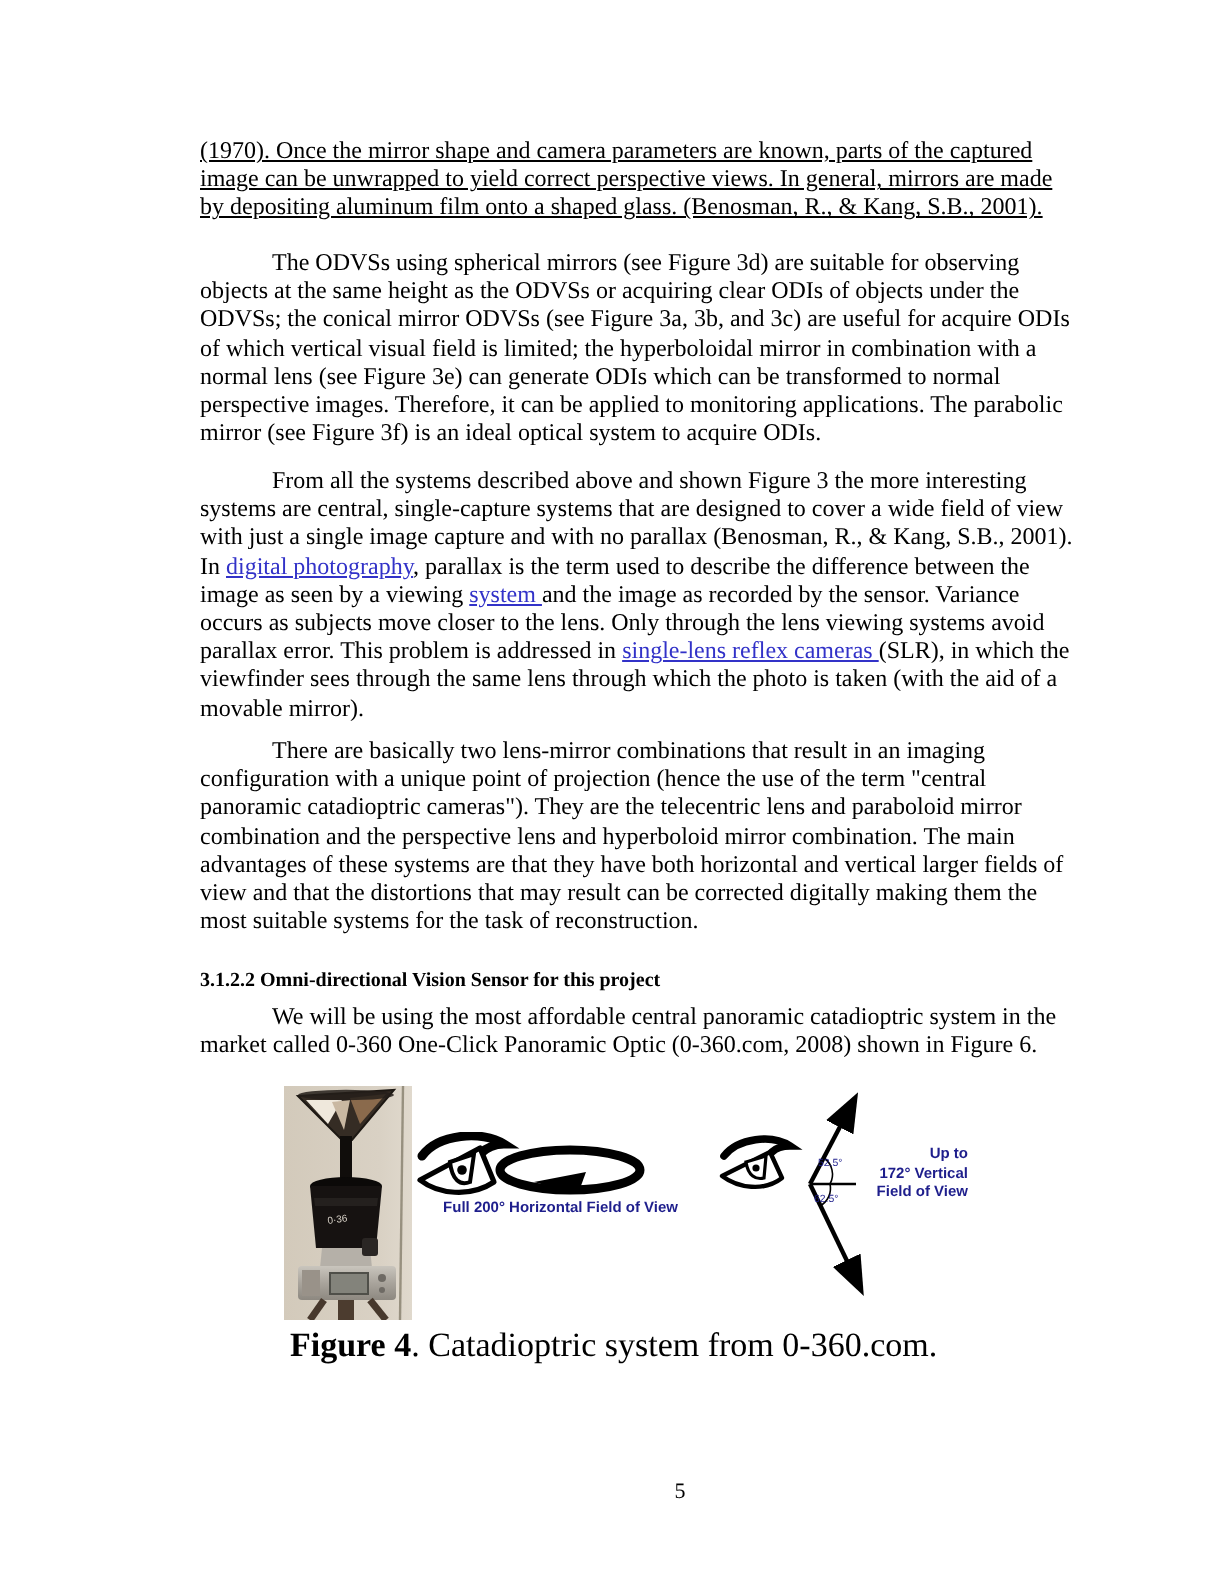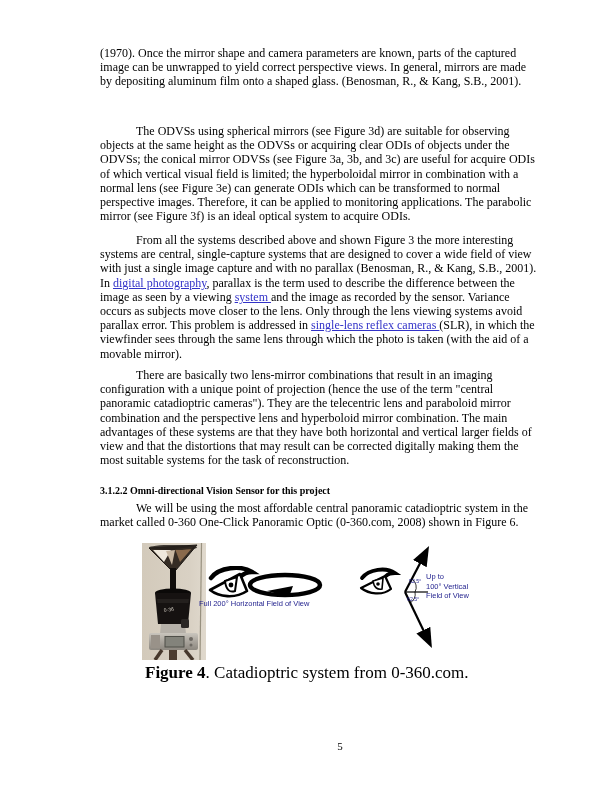--- a/index.html
+++ b/index.html
@@ -27,42 +27,42 @@
     font-size:10px;
     font-weight:bold;
     line-height:16px;
   }
   .fig-label{
     position:absolute;
     font-family:"Liberation Sans", sans-serif;
     color:#1e1e8c;
     font-size:7.5px;
     line-height:9.6px;
-    font-weight:normal;
-    text-align:left;
+    font-weight:bold;
+    text-align:right;
   }
   .caption{
     position:absolute;
     left:145px;top:663px;
     font-size:17px;
   }
   .caption b{font-weight:bold;}
   .page-number{
     position:absolute;
     left:330px;top:740px;width:20px;
     font-size:11px;text-align:center;
   }
   svg{position:absolute;display:block;}
 </style>
 </head>
 <body>
 
 <div class="page">
 
-  <div class="body-text" style="top:46px;">(1970). Once the mirror shape and camera parameters are known, parts of the captured image can be unwrapped to yield correct perspective views. In general, mirrors are made by depositing aluminum film onto a shaped glass. (Benosman, R., &amp; Kang, S.B., 2001).</div>
+  <div class="body-text" style="top:68px;text-decoration:underline;">(1970). Once the mirror shape and camera parameters are known, parts of the captured image can be unwrapped to yield correct perspective views. In general, mirrors are made by depositing aluminum film onto a shaped glass. (Benosman, R., &amp; Kang, S.B., 2001).</div>
 
   <div class="body-text indent" style="top:124px;">The ODVSs using spherical mirrors (see Figure 3d) are suitable for observing objects at the same height as the ODVSs or acquiring clear ODIs of objects under the ODVSs; the conical mirror ODVSs (see Figure 3a, 3b, and 3c) are useful for acquire ODIs of which vertical visual field is limited; the hyperboloidal mirror in combination with a normal lens (see Figure 3e) can generate ODIs which can be transformed to normal perspective images. Therefore, it can be applied to monitoring applications. The parabolic mirror (see Figure 3f) is an ideal optical system to acquire ODIs.</div>
 
   <div class="body-text indent" style="top:233px;"><span>From all the systems described above and shown Figure 3 the more interesting systems are central, single-capture systems that are designed to cover a wide field of view with just a single image capture and with no parallax (Benosman, R., &amp; Kang, S.B., 2001). In </span><span class="doc-link">digital photography</span><span>, parallax is the term used to describe the difference between the image as seen by a viewing </span><span class="doc-link">system </span><span>and the image as recorded by the sensor. Variance occurs as subjects move closer to the lens. Only through the lens viewing systems avoid parallax error. This problem is addressed in </span><span class="doc-link">single-lens reflex cameras </span><span>(SLR), in which the viewfinder sees through the same lens through which the photo is taken (with the aid of a movable mirror).</span></div>
 
   <div class="body-text indent" style="top:368px;">There are basically two lens-mirror combinations that result in an imaging configuration with a unique point of projection (hence the use of the term "central panoramic catadioptric cameras"). They are the telecentric lens and paraboloid mirror combination and the perspective lens and hyperboloid mirror combination. The main advantages of these systems are that they have both horizontal and vertical larger fields of view and that the distortions that may result can be corrected digitally making them the most suitable systems for the task of reconstruction.</div>
 
   <div class="section-heading" style="top:483px;">3.1.2.2 Omni-directional Vision Sensor for this project</div>
 
   <div class="body-text indent" style="top:501px;">We will be using the most affordable central panoramic catadioptric system in the market called 0-360 One-Click Panoramic Optic (0-360.com, 2008) shown in Figure 6.</div>
@@ -145,21 +145,21 @@
 
     <path d="M56,34 A10,10 0 0 1 59,47" fill="none" stroke="#000" stroke-width="0.8"></path>
     <path d="M59,47 A10,10 0 0 1 54,58" fill="none" stroke="#000" stroke-width="0.8"></path>
 
     <text x="53" y="38" font-size="5.2" fill="#1e1e8c" font-family="Liberation Sans, sans-serif">52.5°</text>
     <text x="51" y="56" font-size="5.2" fill="#1e1e8c" font-family="Liberation Sans, sans-serif">62.5°</text>
   </svg>
 
   <div class="fig-label" style="left:426px;top:572px;width:58px;">
     <div>Up to</div>
-    <div>100° Vertical</div>
+    <div>172° Vertical</div>
     <div>Field of View</div>
   </div>
 
   <div class="caption">
     <b>Figure 4</b><span>. Catadioptric system from 0-360.com.</span>
   </div>
 
   <div class="page-number">5</div>
 
 </div>

